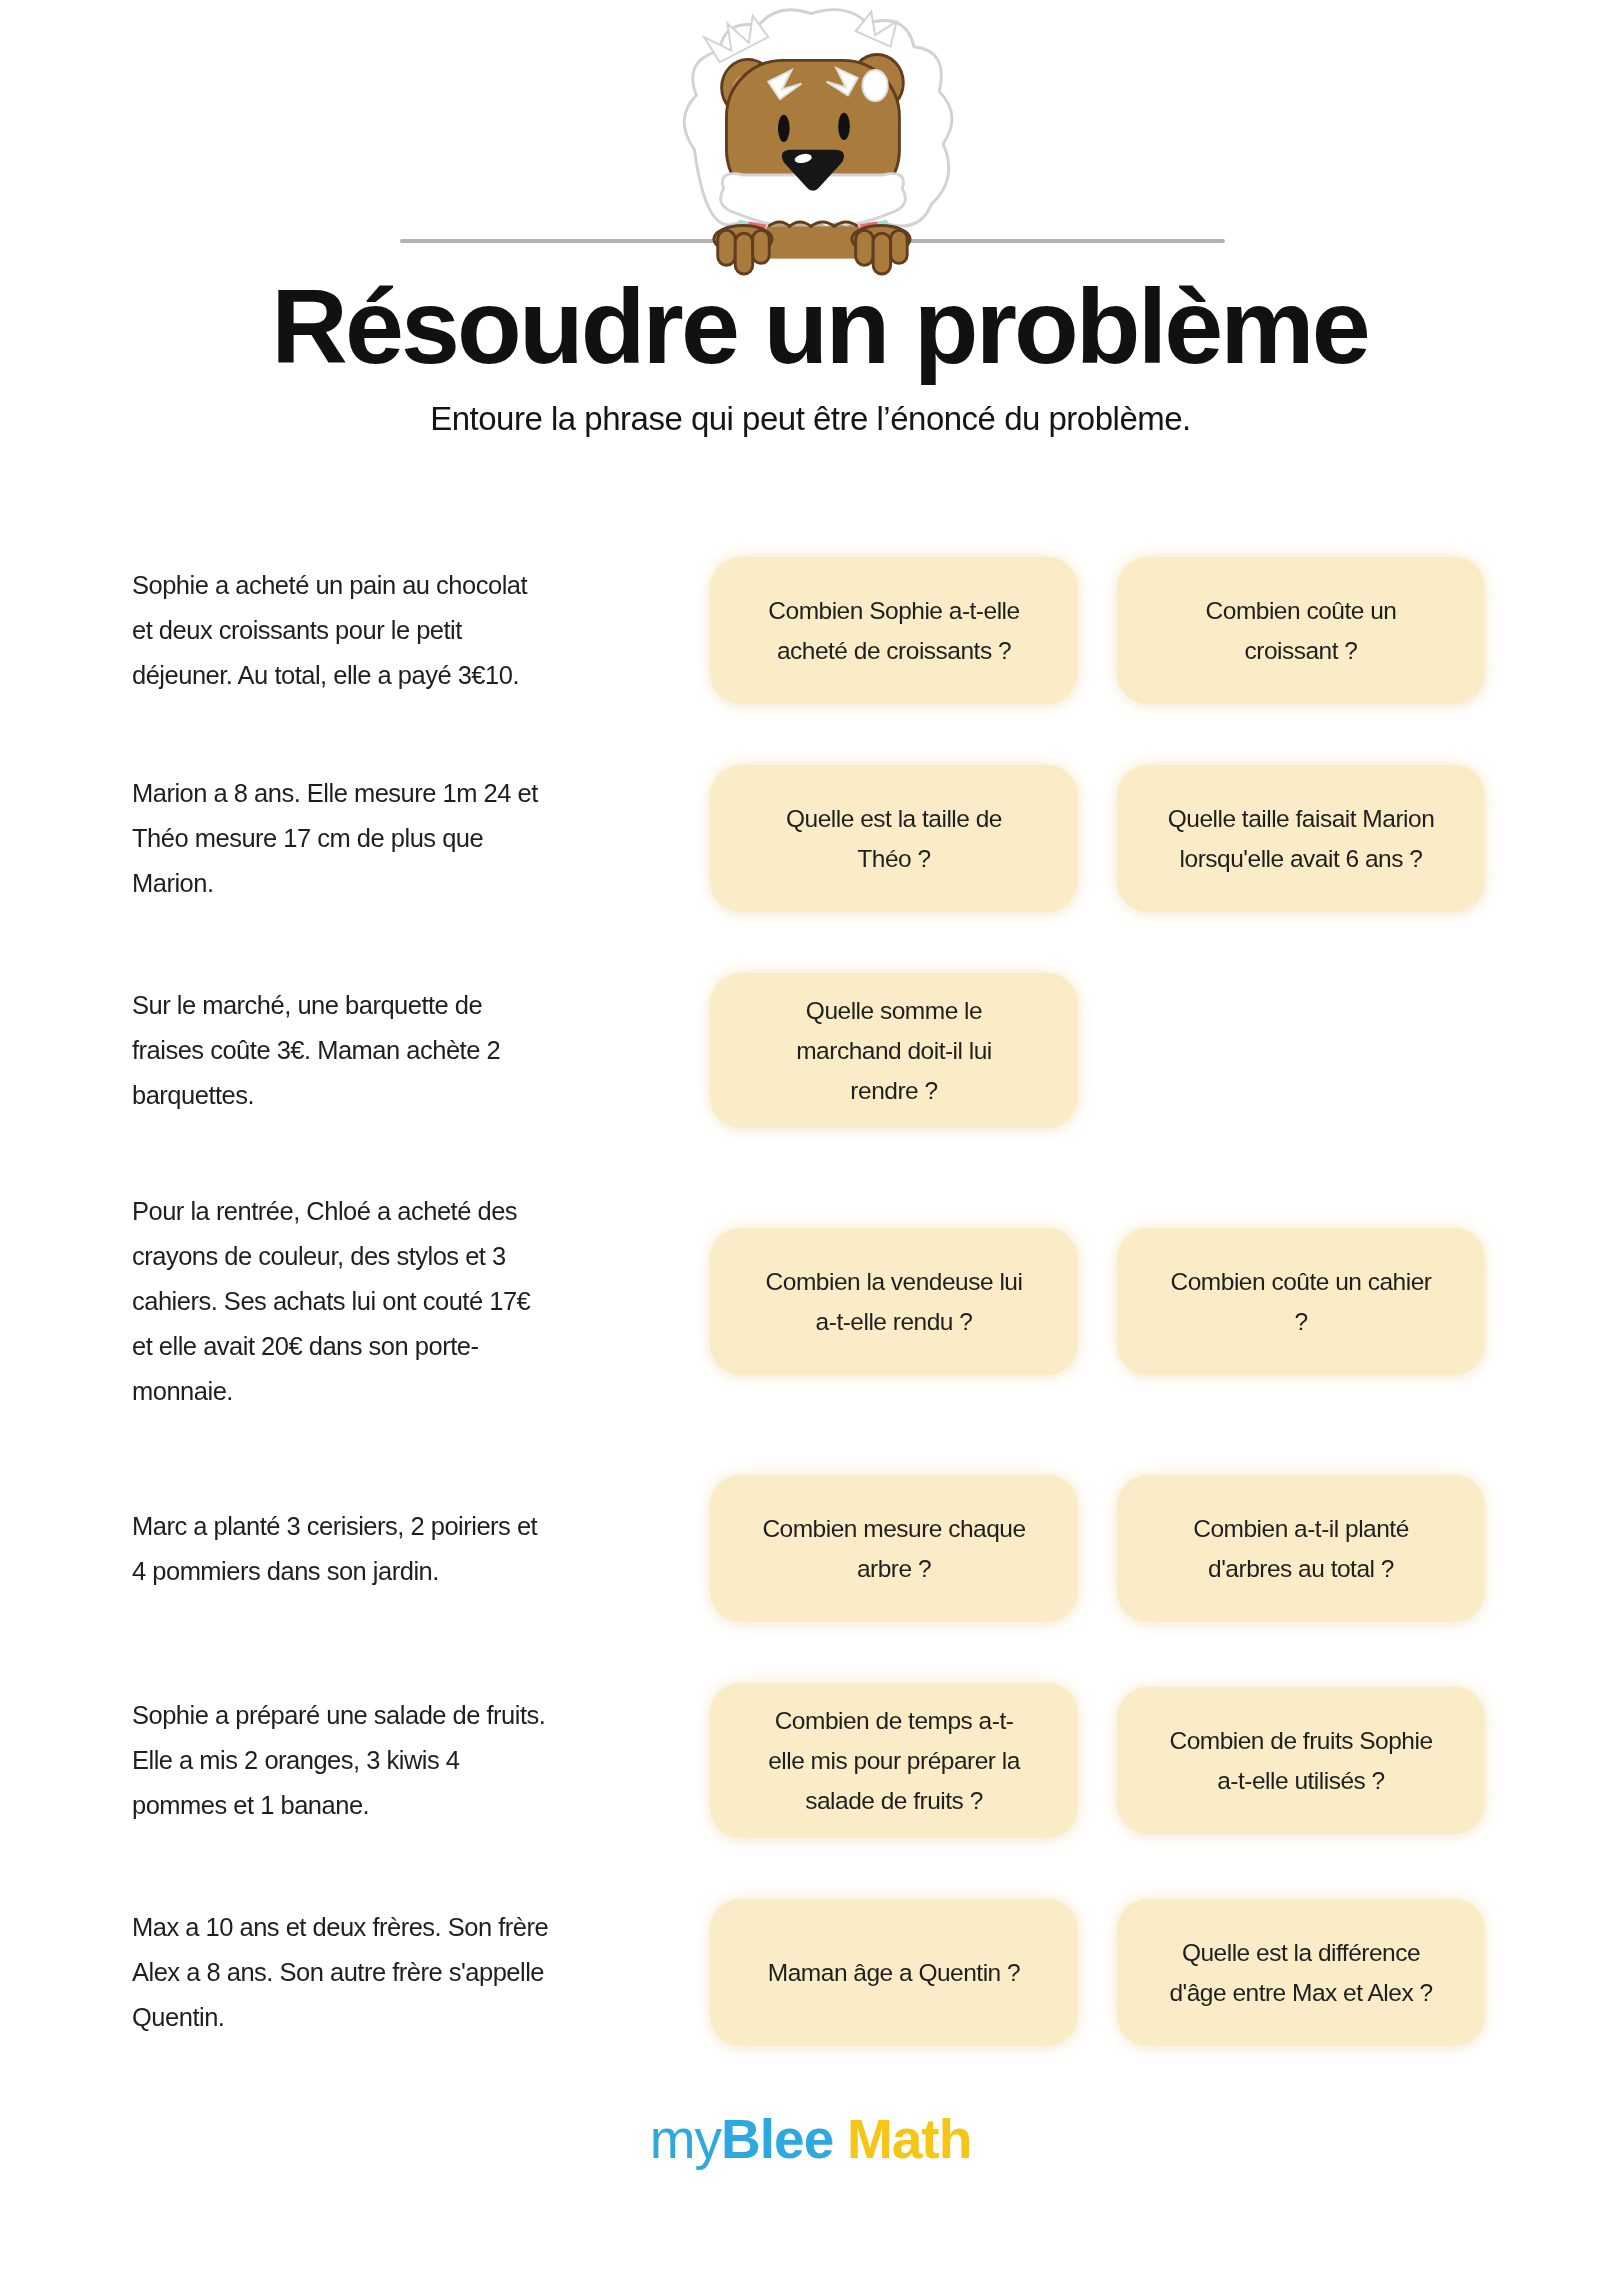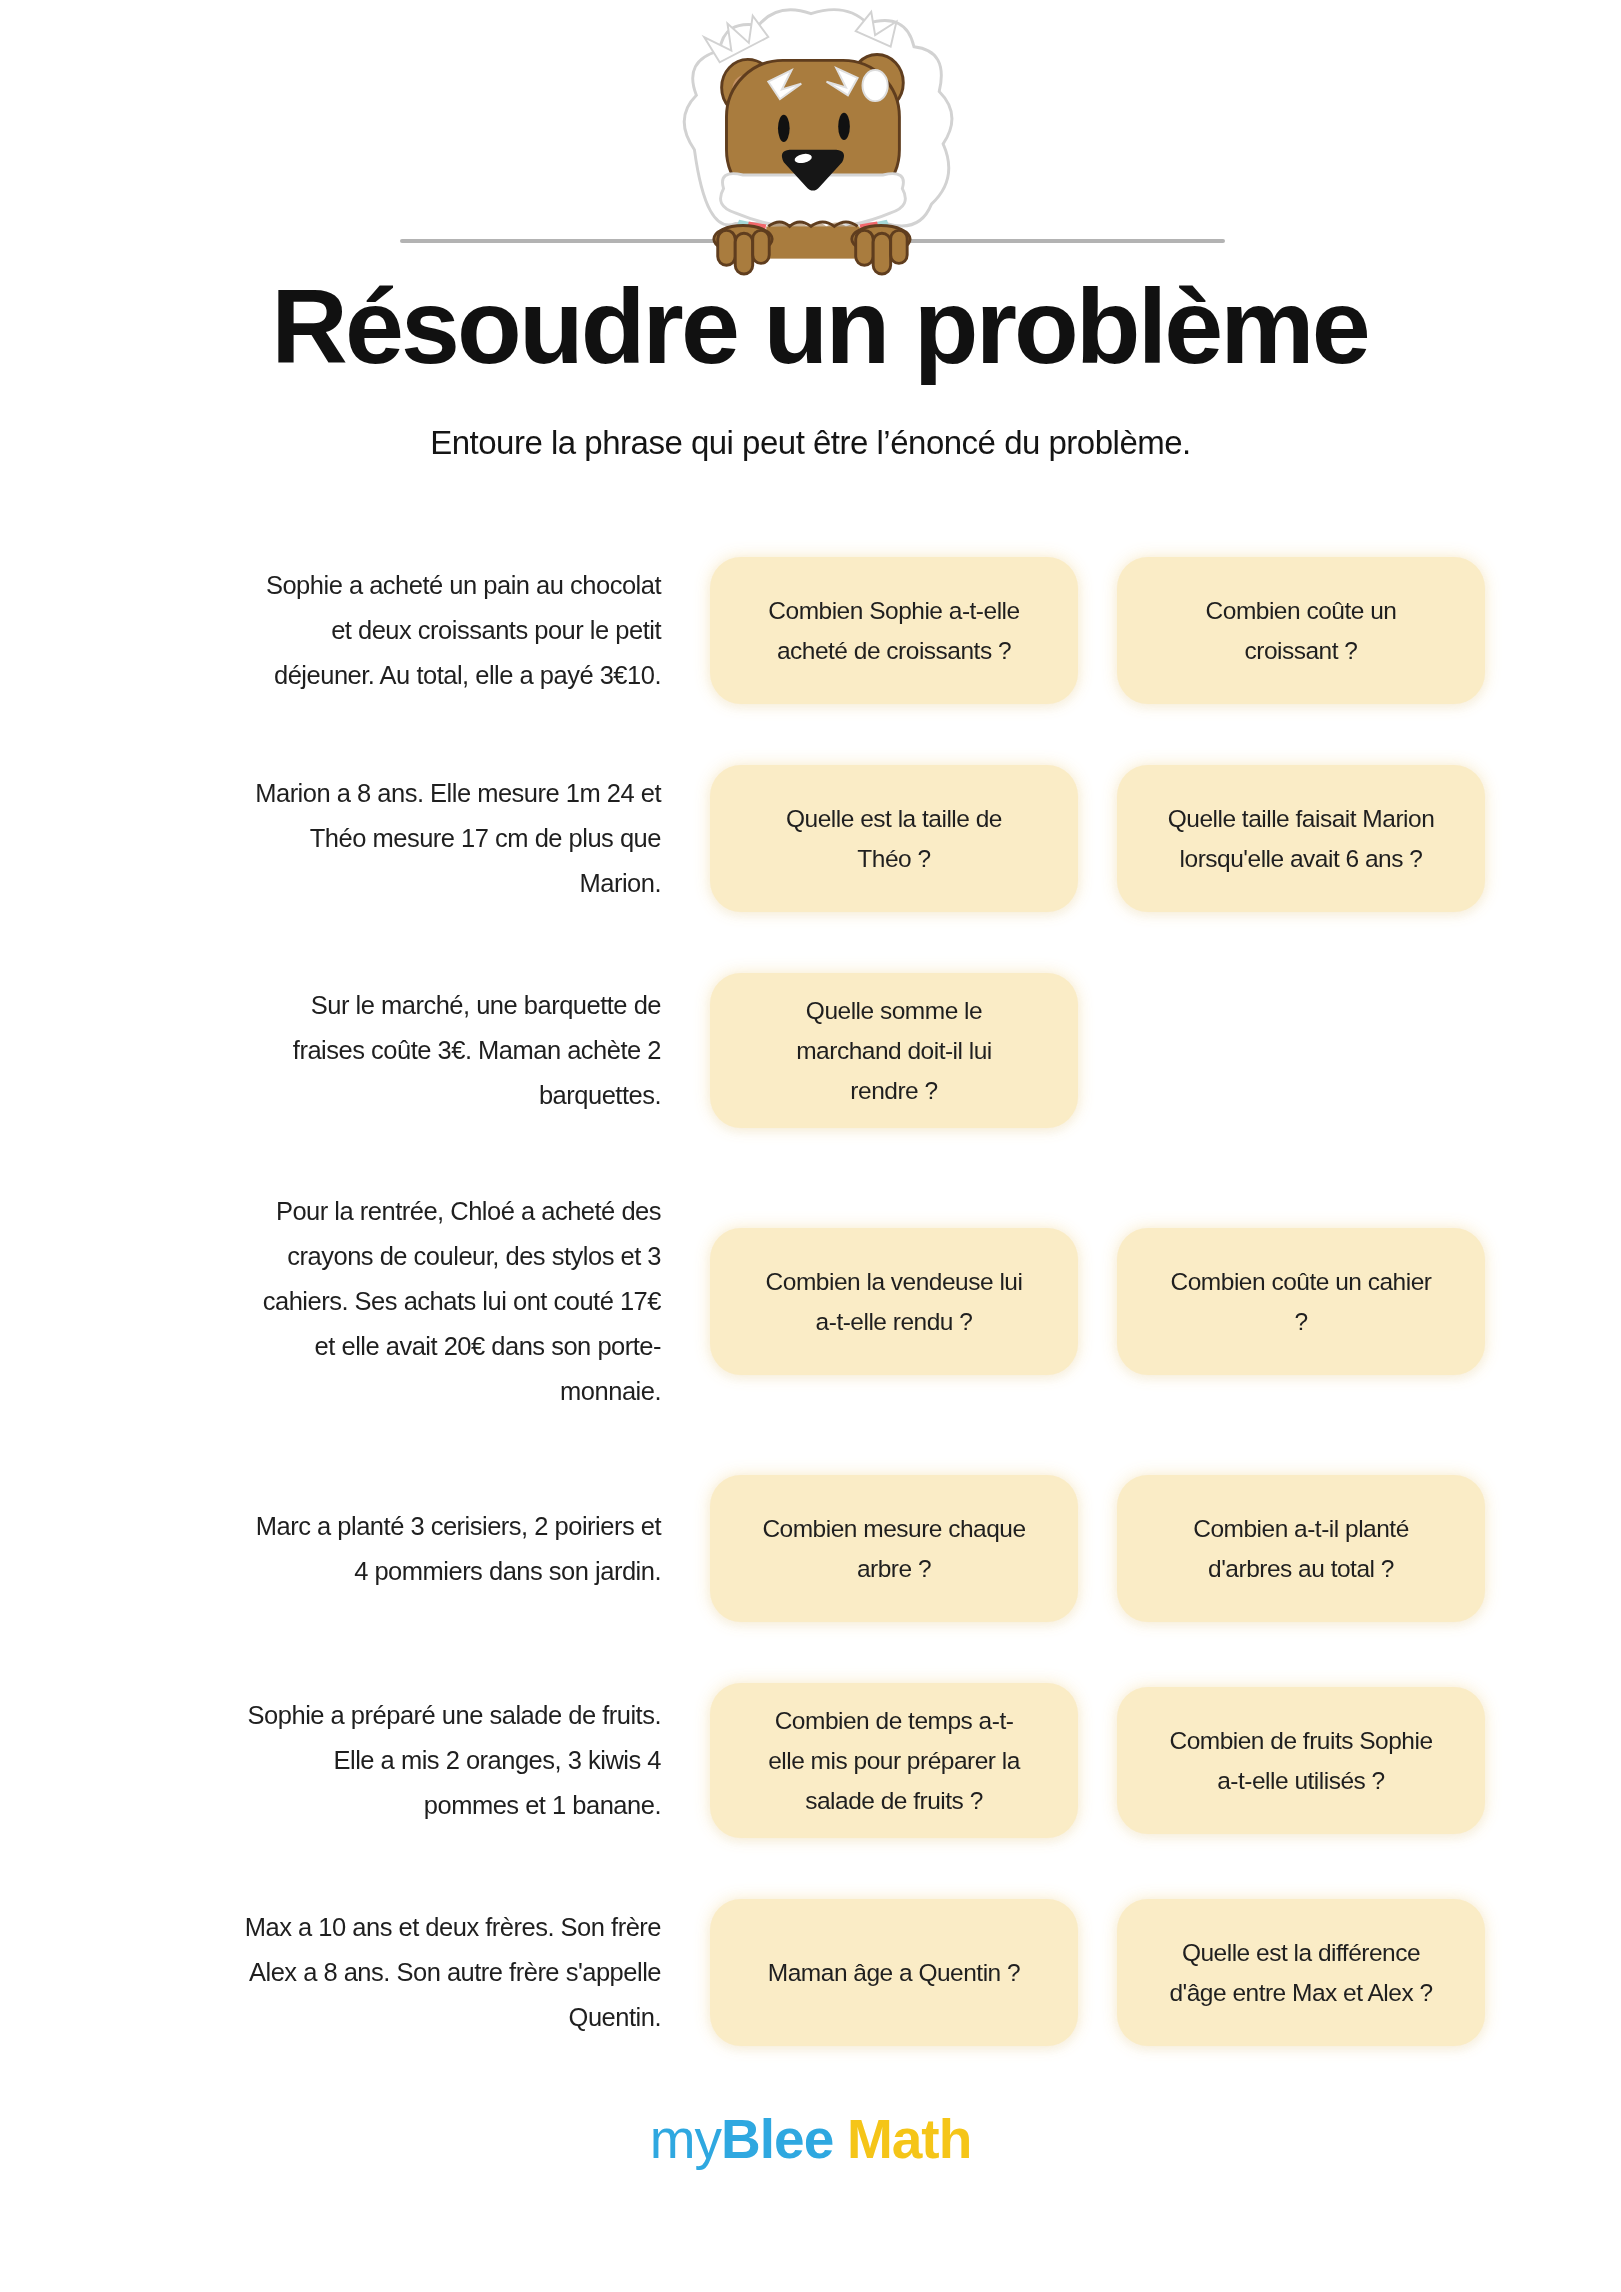--- a/index.html
+++ b/index.html
@@ -42,37 +42,37 @@
     text-align:center;
     font-size:106px;
     font-weight:bold;
     letter-spacing:-2.9px;
     line-height:1.12;
     color:#111;
     padding-left:18px;
   }
   .subtitle{
     position:absolute;
-    top:424px;left:0;right:0;
+    top:400px;left:0;right:0;
     text-align:center;
     font-size:33px;
     letter-spacing:-0.5px;
     color:#151515;
   }
   
   .rows{margin-top:116px;}
   .row{
     display:flex;
     align-items:center;
     margin:0 147px 61px 132px;
   }
   .problem{
     width:529px;
     margin-right:49px;
-    text-align:right;
+    text-align:left;
     font-size:25.5px;
     line-height:45px;
     letter-spacing:-0.5px;
     white-space:pre-line;
     flex:none;
   }
   .qbox{
     flex:none;
     width:368px;
     min-height:147px;

